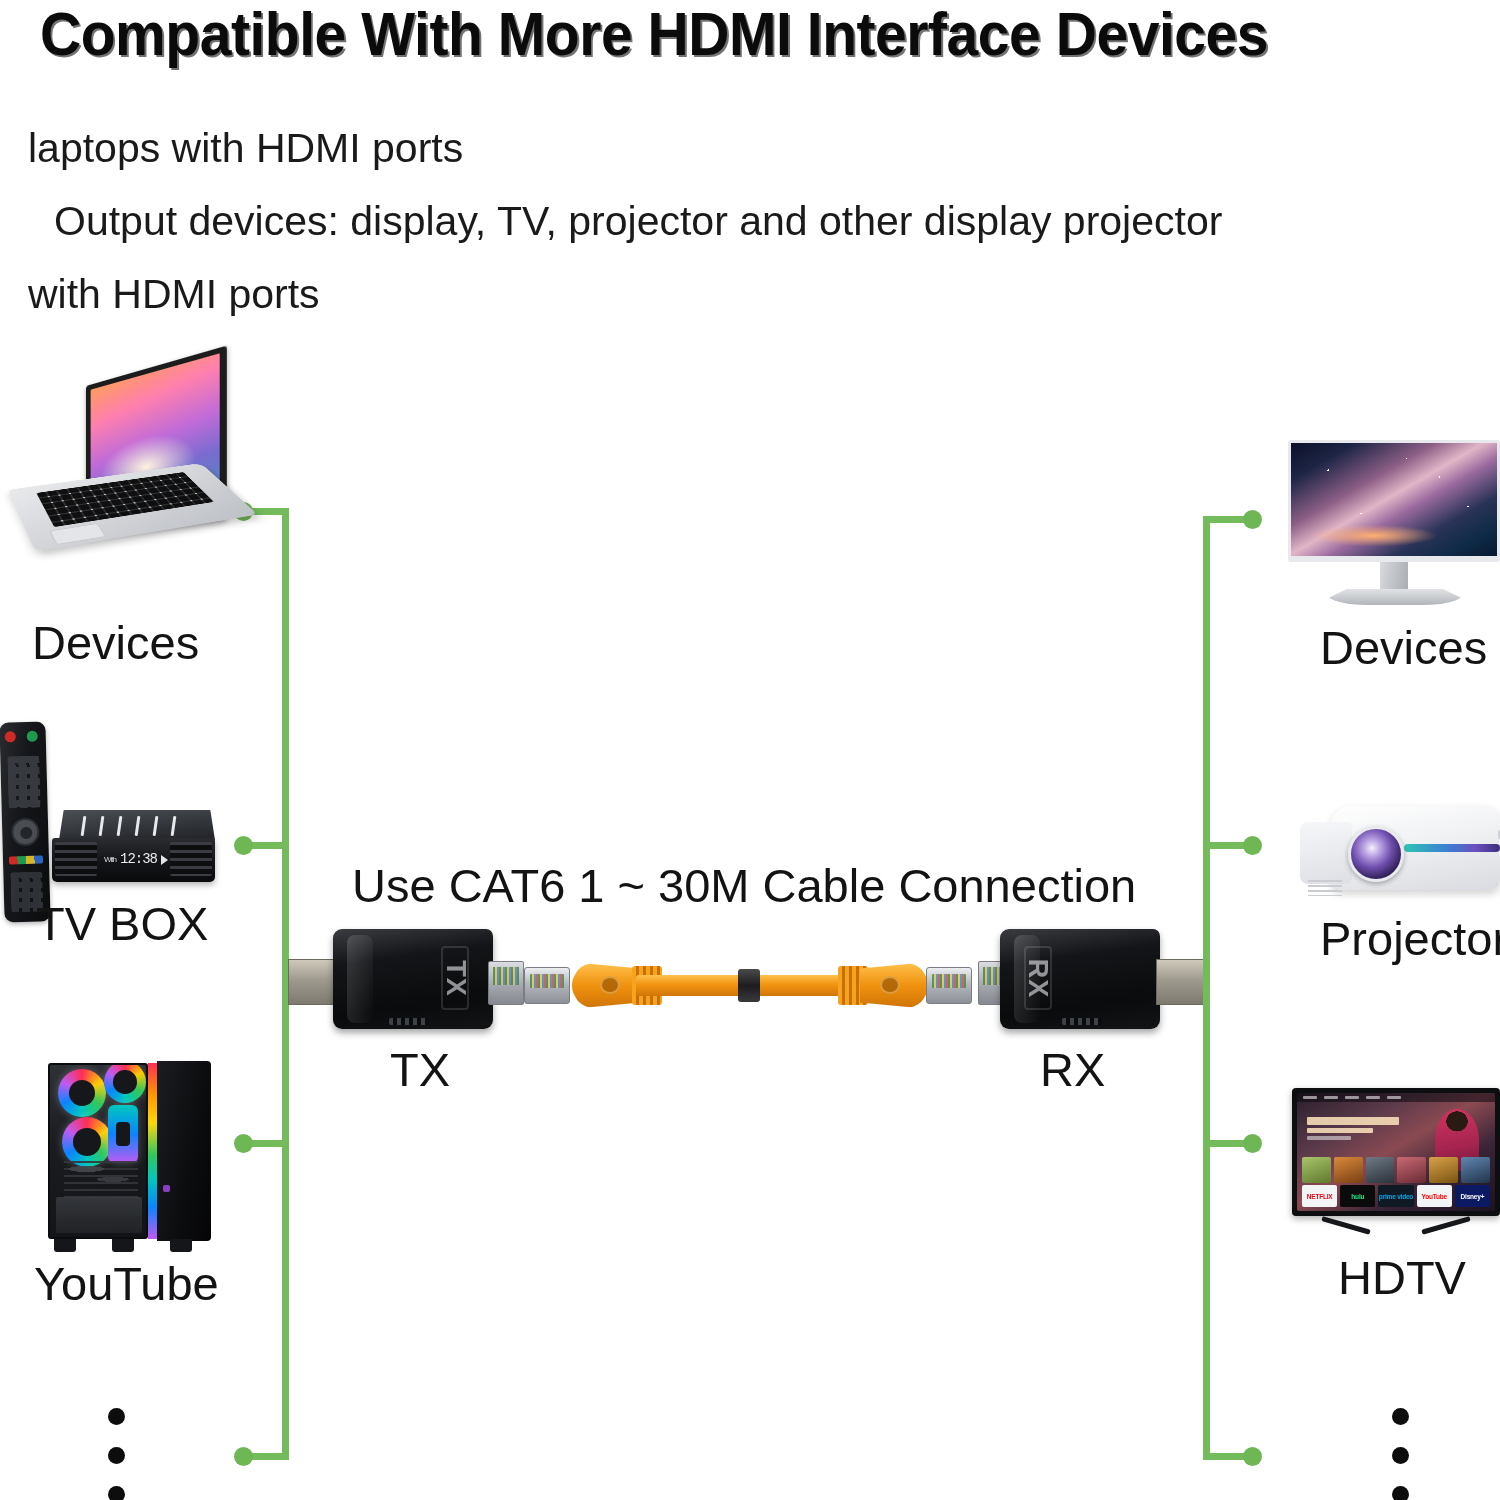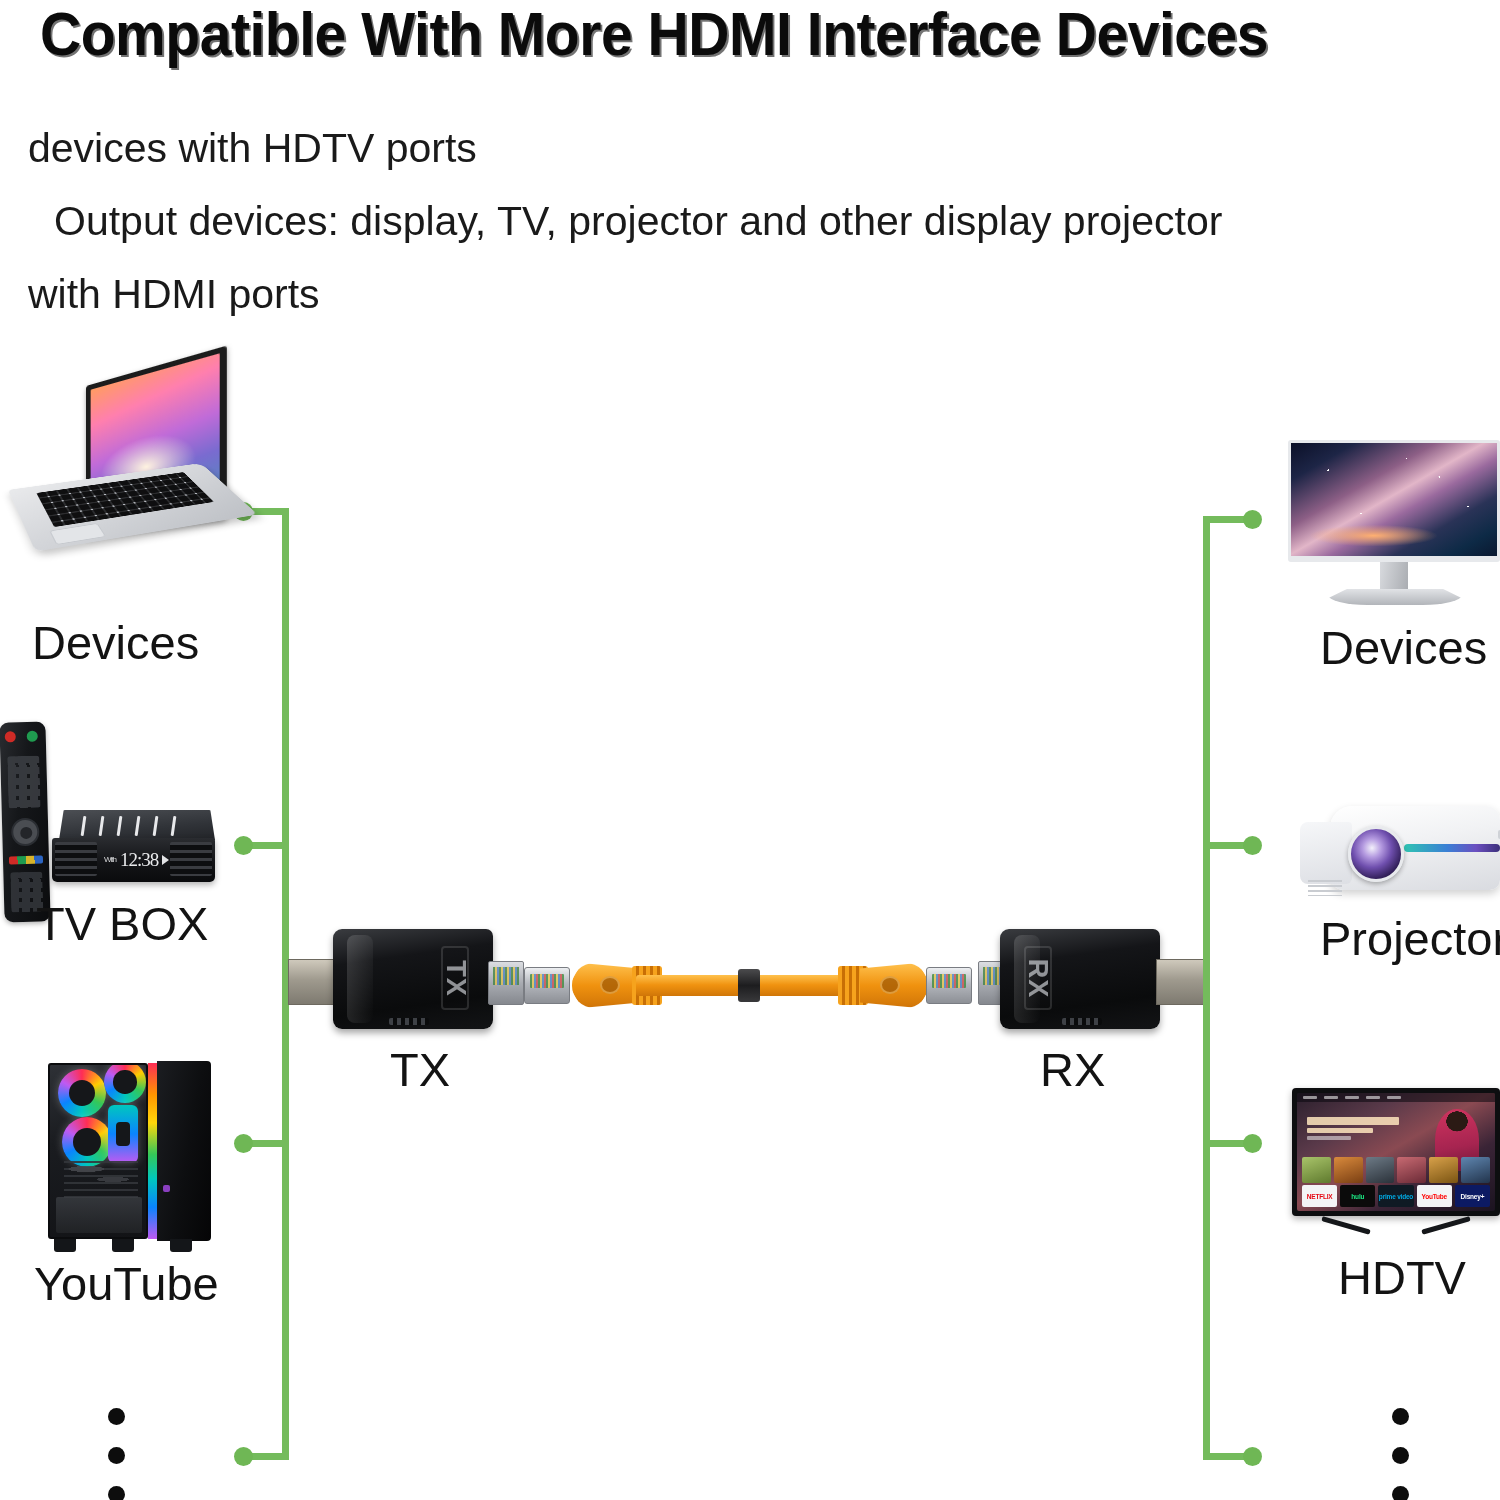--- a/index.html
+++ b/index.html
@@ -138,21 +138,21 @@
     background:repeating-linear-gradient(to bottom,#3a3c41 0 3px, #0d0e10 3px 8px);
     border-radius:2px;
   }
   .tvb-vent2 { left:118px; }
   .tvb-disp {
     position:absolute; left:52px; top:11px; width:62px; height:21px;
     display:flex; align-items:center; gap:4px;
   }
   .tvb-wifi { font-size:8px; color:#d8d9db; letter-spacing:-1px; }
   .tvb-time {
-    font-family:Liberation Serif, serif; font-size:19px; color:#e9eaec;
+    font-family:Liberation Mono, monospace; font-size:14px; color:#e9eaec;
     letter-spacing:-1px; line-height:19px;
   }
   .tvb-play { width:0;height:0;border-left:7px solid #e3e4e6;border-top:5px solid transparent;border-bottom:5px solid transparent; }
 
   
   .pc { position:absolute; left:48px; top:1063px; width:163px; height:190px; }
   .pc-glass {
     position:absolute; left:0; top:0; width:100px; height:176px;
     background:linear-gradient(165deg,#2e3136 0%,#1a1c20 40%,#121316 100%);
     border:2px solid #0b0c0e; border-radius:3px; overflow:hidden;
@@ -404,21 +404,21 @@
   .tv-stand .rgt { right:0; transform:rotate(-16deg); transform-origin:right center; }
 </style>
 </head>
 <body>
 
 <div id="page">
 
   <div class="title">Compatible With More HDMI Interface Devices</div>
 
   <div class="subtext">
-    <span class="subline">devices with HDTV ports</span>
+    <span class="subline">laptops with HDMI ports</span>
     <span class="subline indent">Output devices: display, TV, projector and other display projector</span>
     <span class="subline">with HDMI ports</span>
   </div>
 
   <div class="trunk" style="left:282px; top:508px; width:7px; height:952px;"></div>
 
   <div class="branch" style="left:241px; top:508px;  width:48px;"></div>
   <div class="node" style="left:234px; top:502px;"></div>
 
   <div class="branch" style="left:241px; top:842px;  width:48px;"></div>
@@ -490,20 +490,21 @@
     </div>
   </div>
   <div class="dev-label" style="left:34px; top:1258px;">YouTube</div>
 
   <div class="dots" style="left:108px; top:1408px;">
     <i></i>
       <i></i>
       <i></i>
   </div>
 
+  <div class="center-label">Use CAT6 1 ~ 30M Cable Connection</div>
 
   <div class="adapter" style="left:288px; width:225px;">
     <div class="hdmi-plug" style="left:0;"></div>
     <div class="ad-body" style="left:45px;">
       <div class="ad-emboss" style="left:108px; top:17px;">
         <span>TX</span>
       </div>
       <div class="ad-notch" style="left:56px;"></div>
     </div>
     <div class="rj45-port" style="left:200px;"></div>

